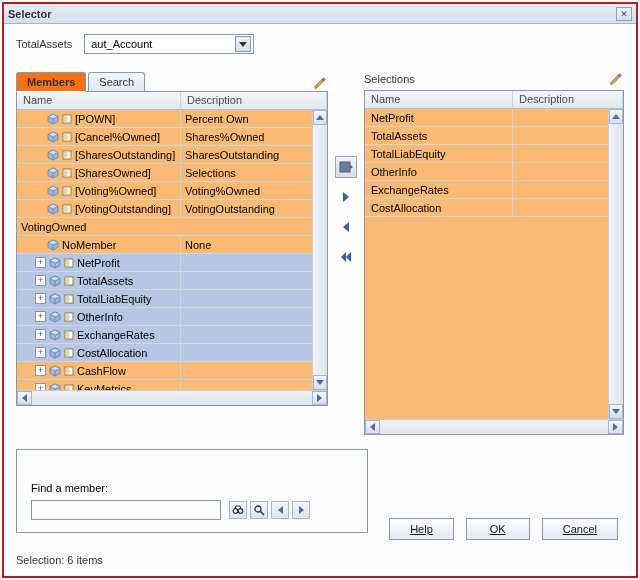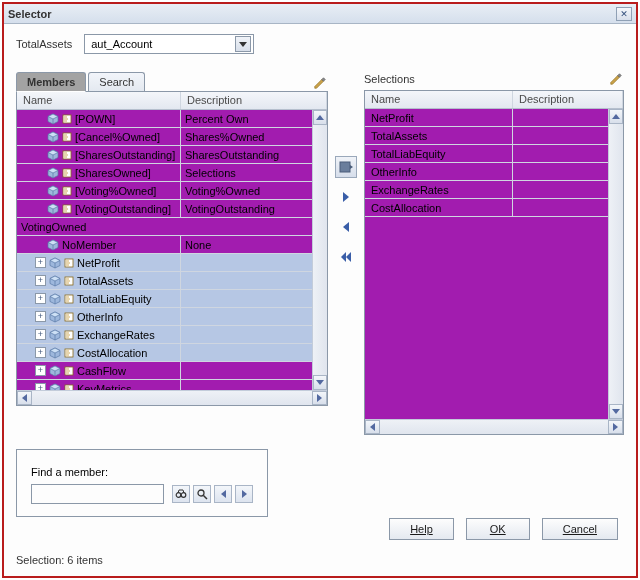--- a/index.html
+++ b/index.html
@@ -64,21 +64,21 @@
   border: 1px solid #8b98a8;
   border-bottom: none;
   padding: 3px 10px;
   background: linear-gradient(#f2f5fa,#e4e9f0);
   color: #333;
   border-radius: 3px 3px 0 0;
   margin-right: 2px;
 }
 .tab.active {
   font-weight: bold;
-  background: #a3a3a3;
+  background: #f97316;
   position: relative;
   z-index: 2;
   border-bottom: 1px solid #fff;
   margin-bottom: -1px;
 }
 .hdr-icon {
   margin-left: auto;
   width: 16px; height: 16px;
   display: flex; align-items: center; justify-content: center;
   color: #7a5a10;
@@ -86,21 +86,21 @@
 }
 .pencil-icon svg { width: 14px; height: 14px; }
 .panel-header {
   display: flex; align-items: center; height: 22px;
   color: #333;
 }
 .panel-header .spacer { flex: 1; }
 
 .tbl-wrap {
   border: 1px solid #8b98a8;
-  background: #a21caf;
+  background: #fdba74;
   position: relative;
 }
 .tbl-head {
   display: flex;
   background: linear-gradient(#f4f6fa,#e3e8f0);
   border-bottom: 1px solid #b5bfcd;
   height: 18px;
 }
 .th {
   padding: 2px 6px;
@@ -197,23 +197,23 @@
   cursor: pointer;
 }
 .mid-btn.primary {
   background: linear-gradient(#f0f3f8,#d6deeb);
   border: 1px solid #9aa8ba;
 }
 .arrow-svg { width: 16px; height: 16px; }
 
 .find-box {
   border: 1px solid #8b98a8;
-  padding: 16px 14px 12px 14px;
+  padding: 32px 14px 12px 14px;
   margin-top: 14px;
-  width: 252px;
+  width: 352px;
   display: flex; flex-direction: column; gap: 6px;
 }
 .find-row2 { display: flex; align-items: center; gap: 4px; }
 .find-input {
   width: 190px; height: 20px;
   border: 1px solid #8b98a8;
 }
 .find-icons { display: flex; gap: 3px; margin-left: 4px; }
 .sm-btn {
   width: 18px; height: 18px;

